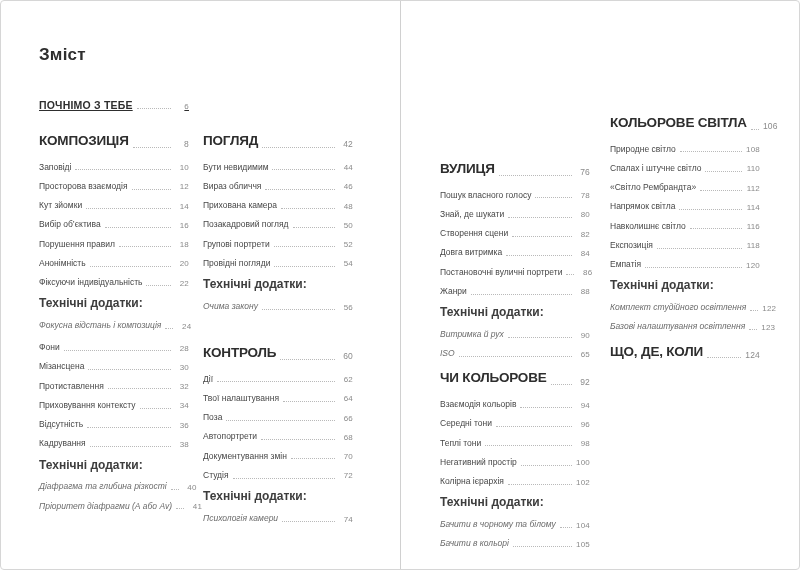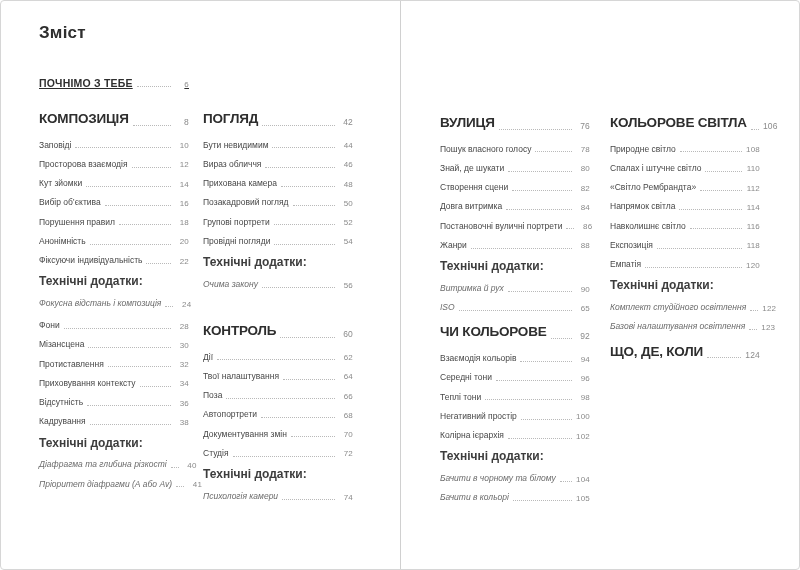--- a/index.html
+++ b/index.html
@@ -25,21 +25,21 @@
     border:1px solid var(--border);
     border-radius:4px;
     display:flex;
     overflow:hidden;
   }
   .gutter-line{
     position:absolute;left:50%;top:0;bottom:0;width:1px;
     background:var(--gutter);
   }
   .page{width:50%;height:100%;}
-  .page.left{padding:22px 48px 20px 38px;}
+  .page.left{padding:44px 48px 20px 38px;}
   .page.right{padding:112px 40px 20px 40px;}
 
   .doc-title{
     font-size:17px;font-weight:700;color:var(--ink);
     letter-spacing:0.2px;
   }
   .intro-row{
     width:150px;margin-top:34px;
     display:flex;align-items:flex-end;
     font-weight:700;color:var(--ink);
@@ -77,21 +77,21 @@
   .row.subhead{
     margin-top:7px;margin-bottom:10px;
     color:#3d3d3d;font-weight:700;font-size:12px;
   }
   .row.appendix{color:var(--muted);font-style:italic;}
   .row.appendix .pgn{font-style:normal;}
 
   
   .sec-c0-s0{min-height:212px;}
   .sec-c1-s0{min-height:212px;}
-  .sec-c2-s0{min-height:206px;}
+  .sec-c2-s0{min-height:206px;margin-top:46px;}
   .sec-c3-s0{min-height:226px;}
 </style>
 </head>
 <body>
 
 <div class="spread">
   <div class="gutter-line"></div>
 
   <div class="page left">
     <h1 class="doc-title">Зміст</h1>

